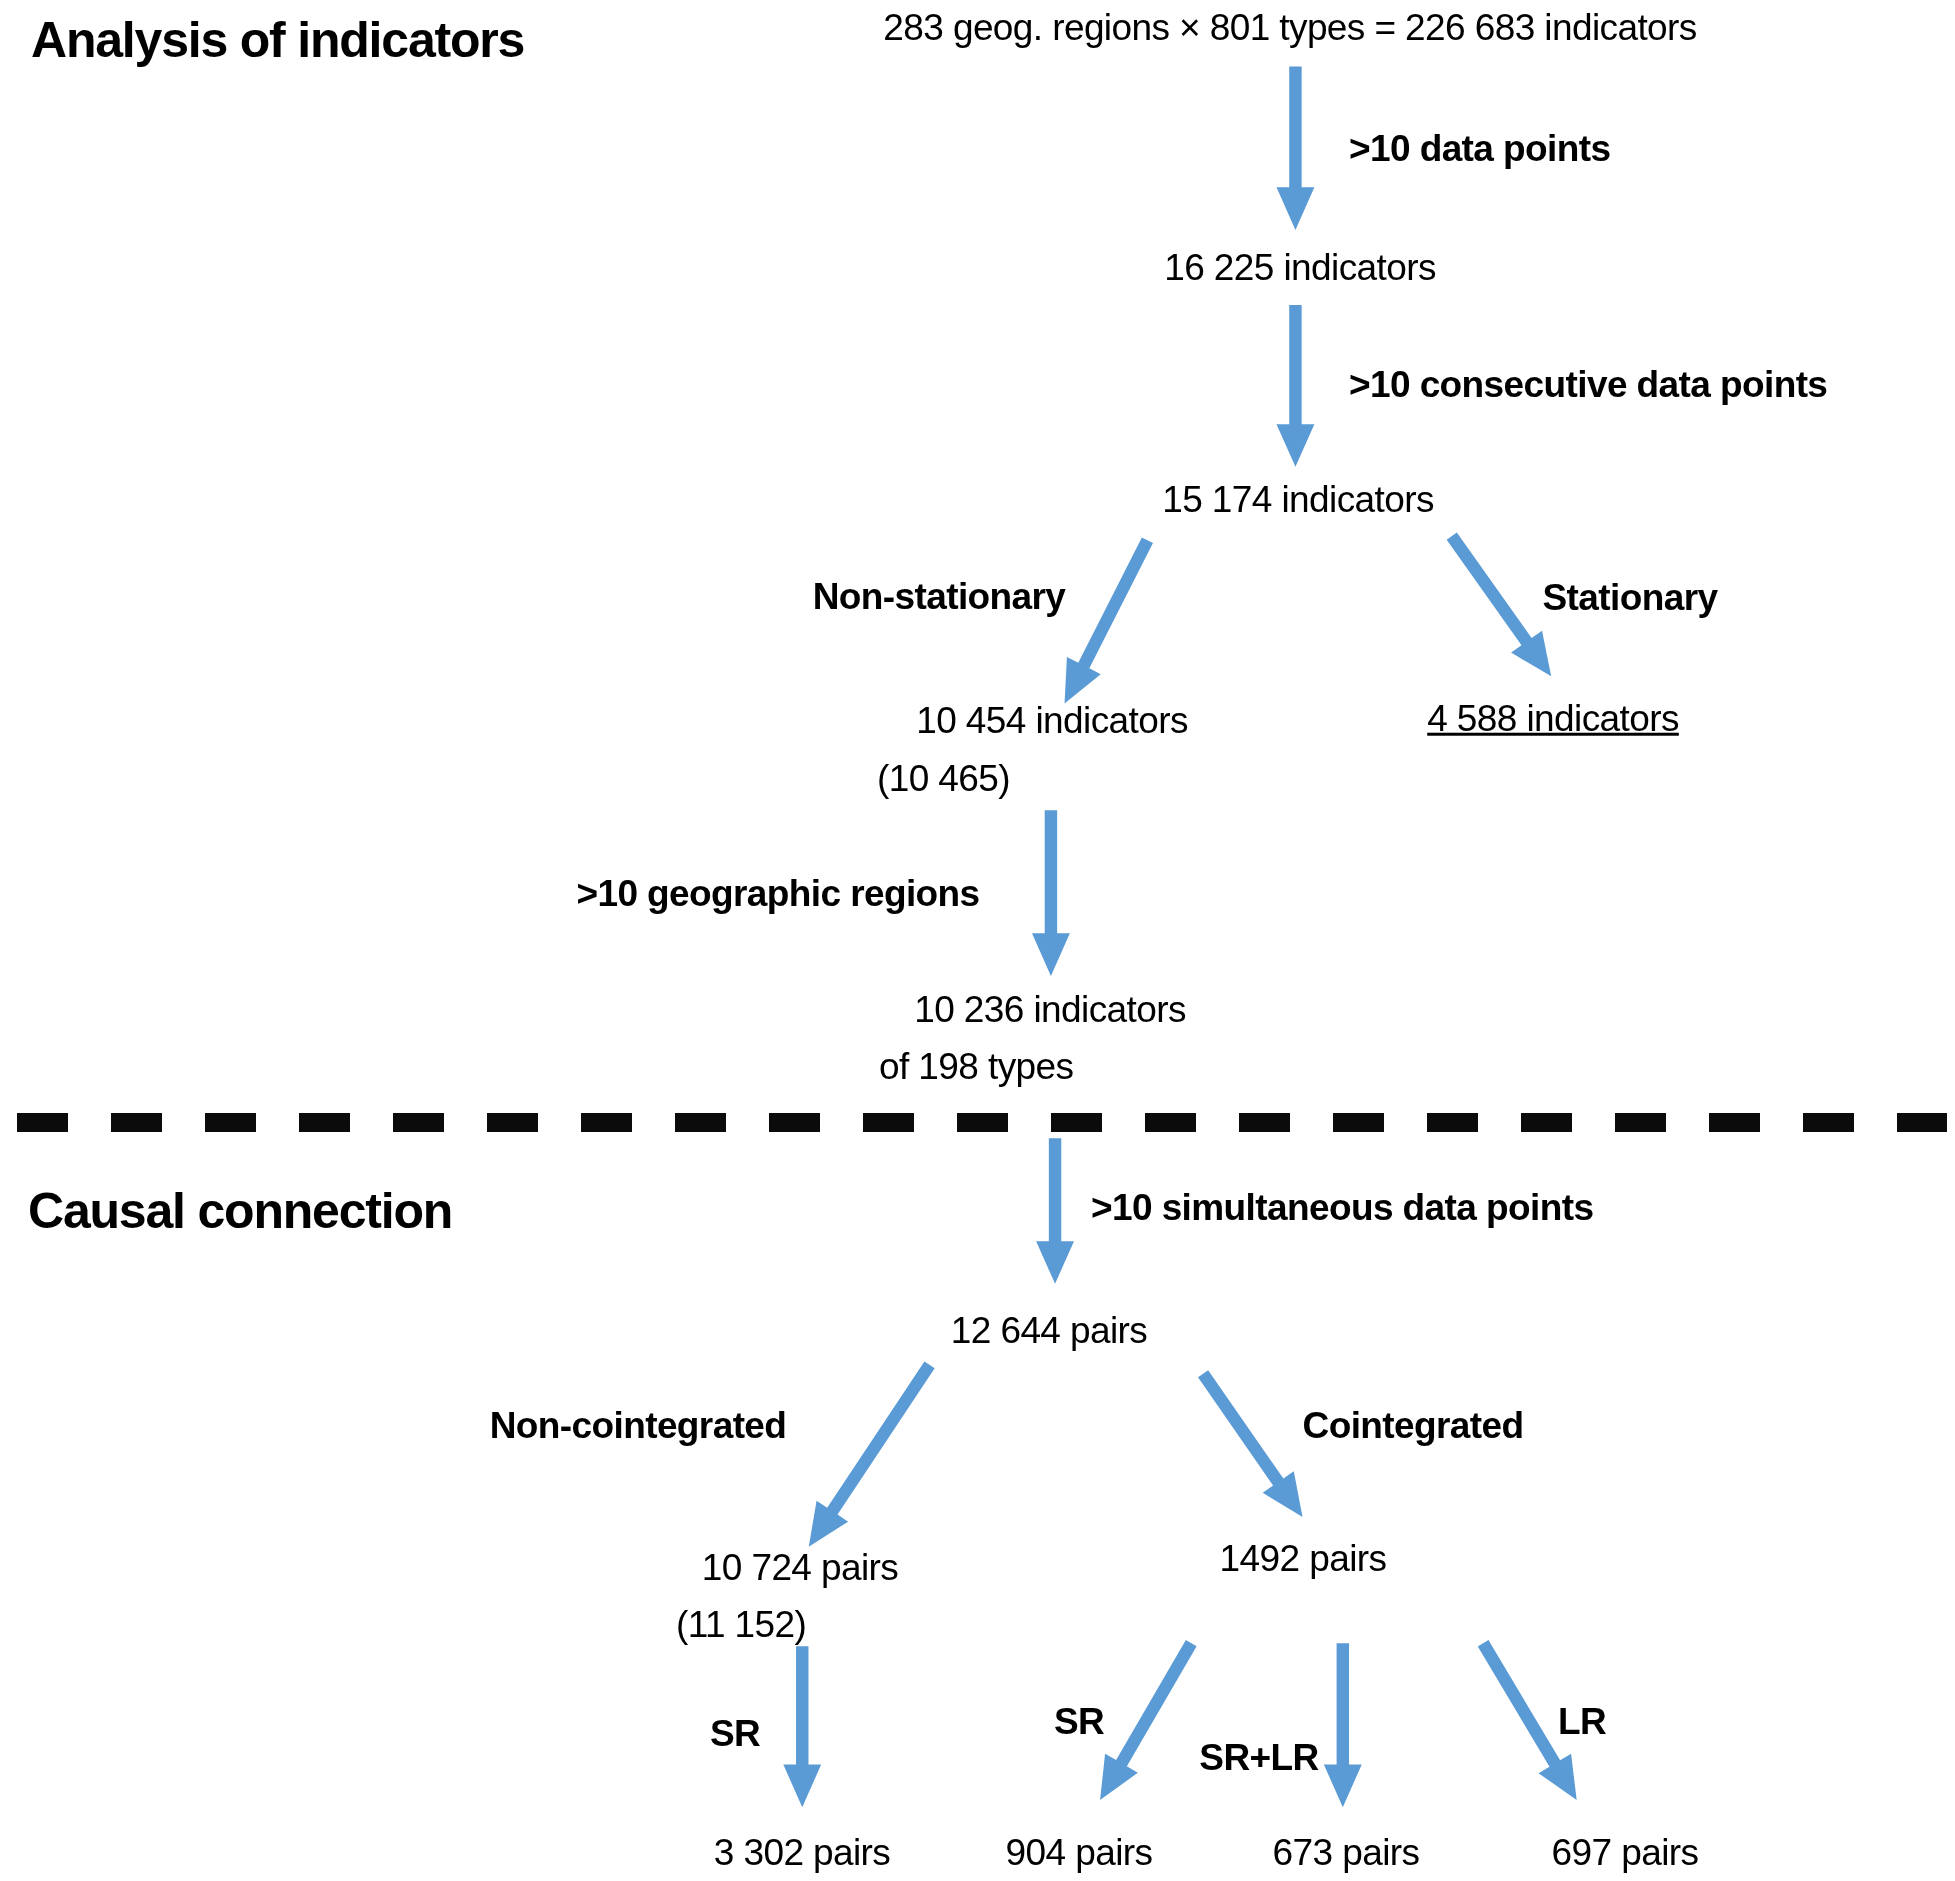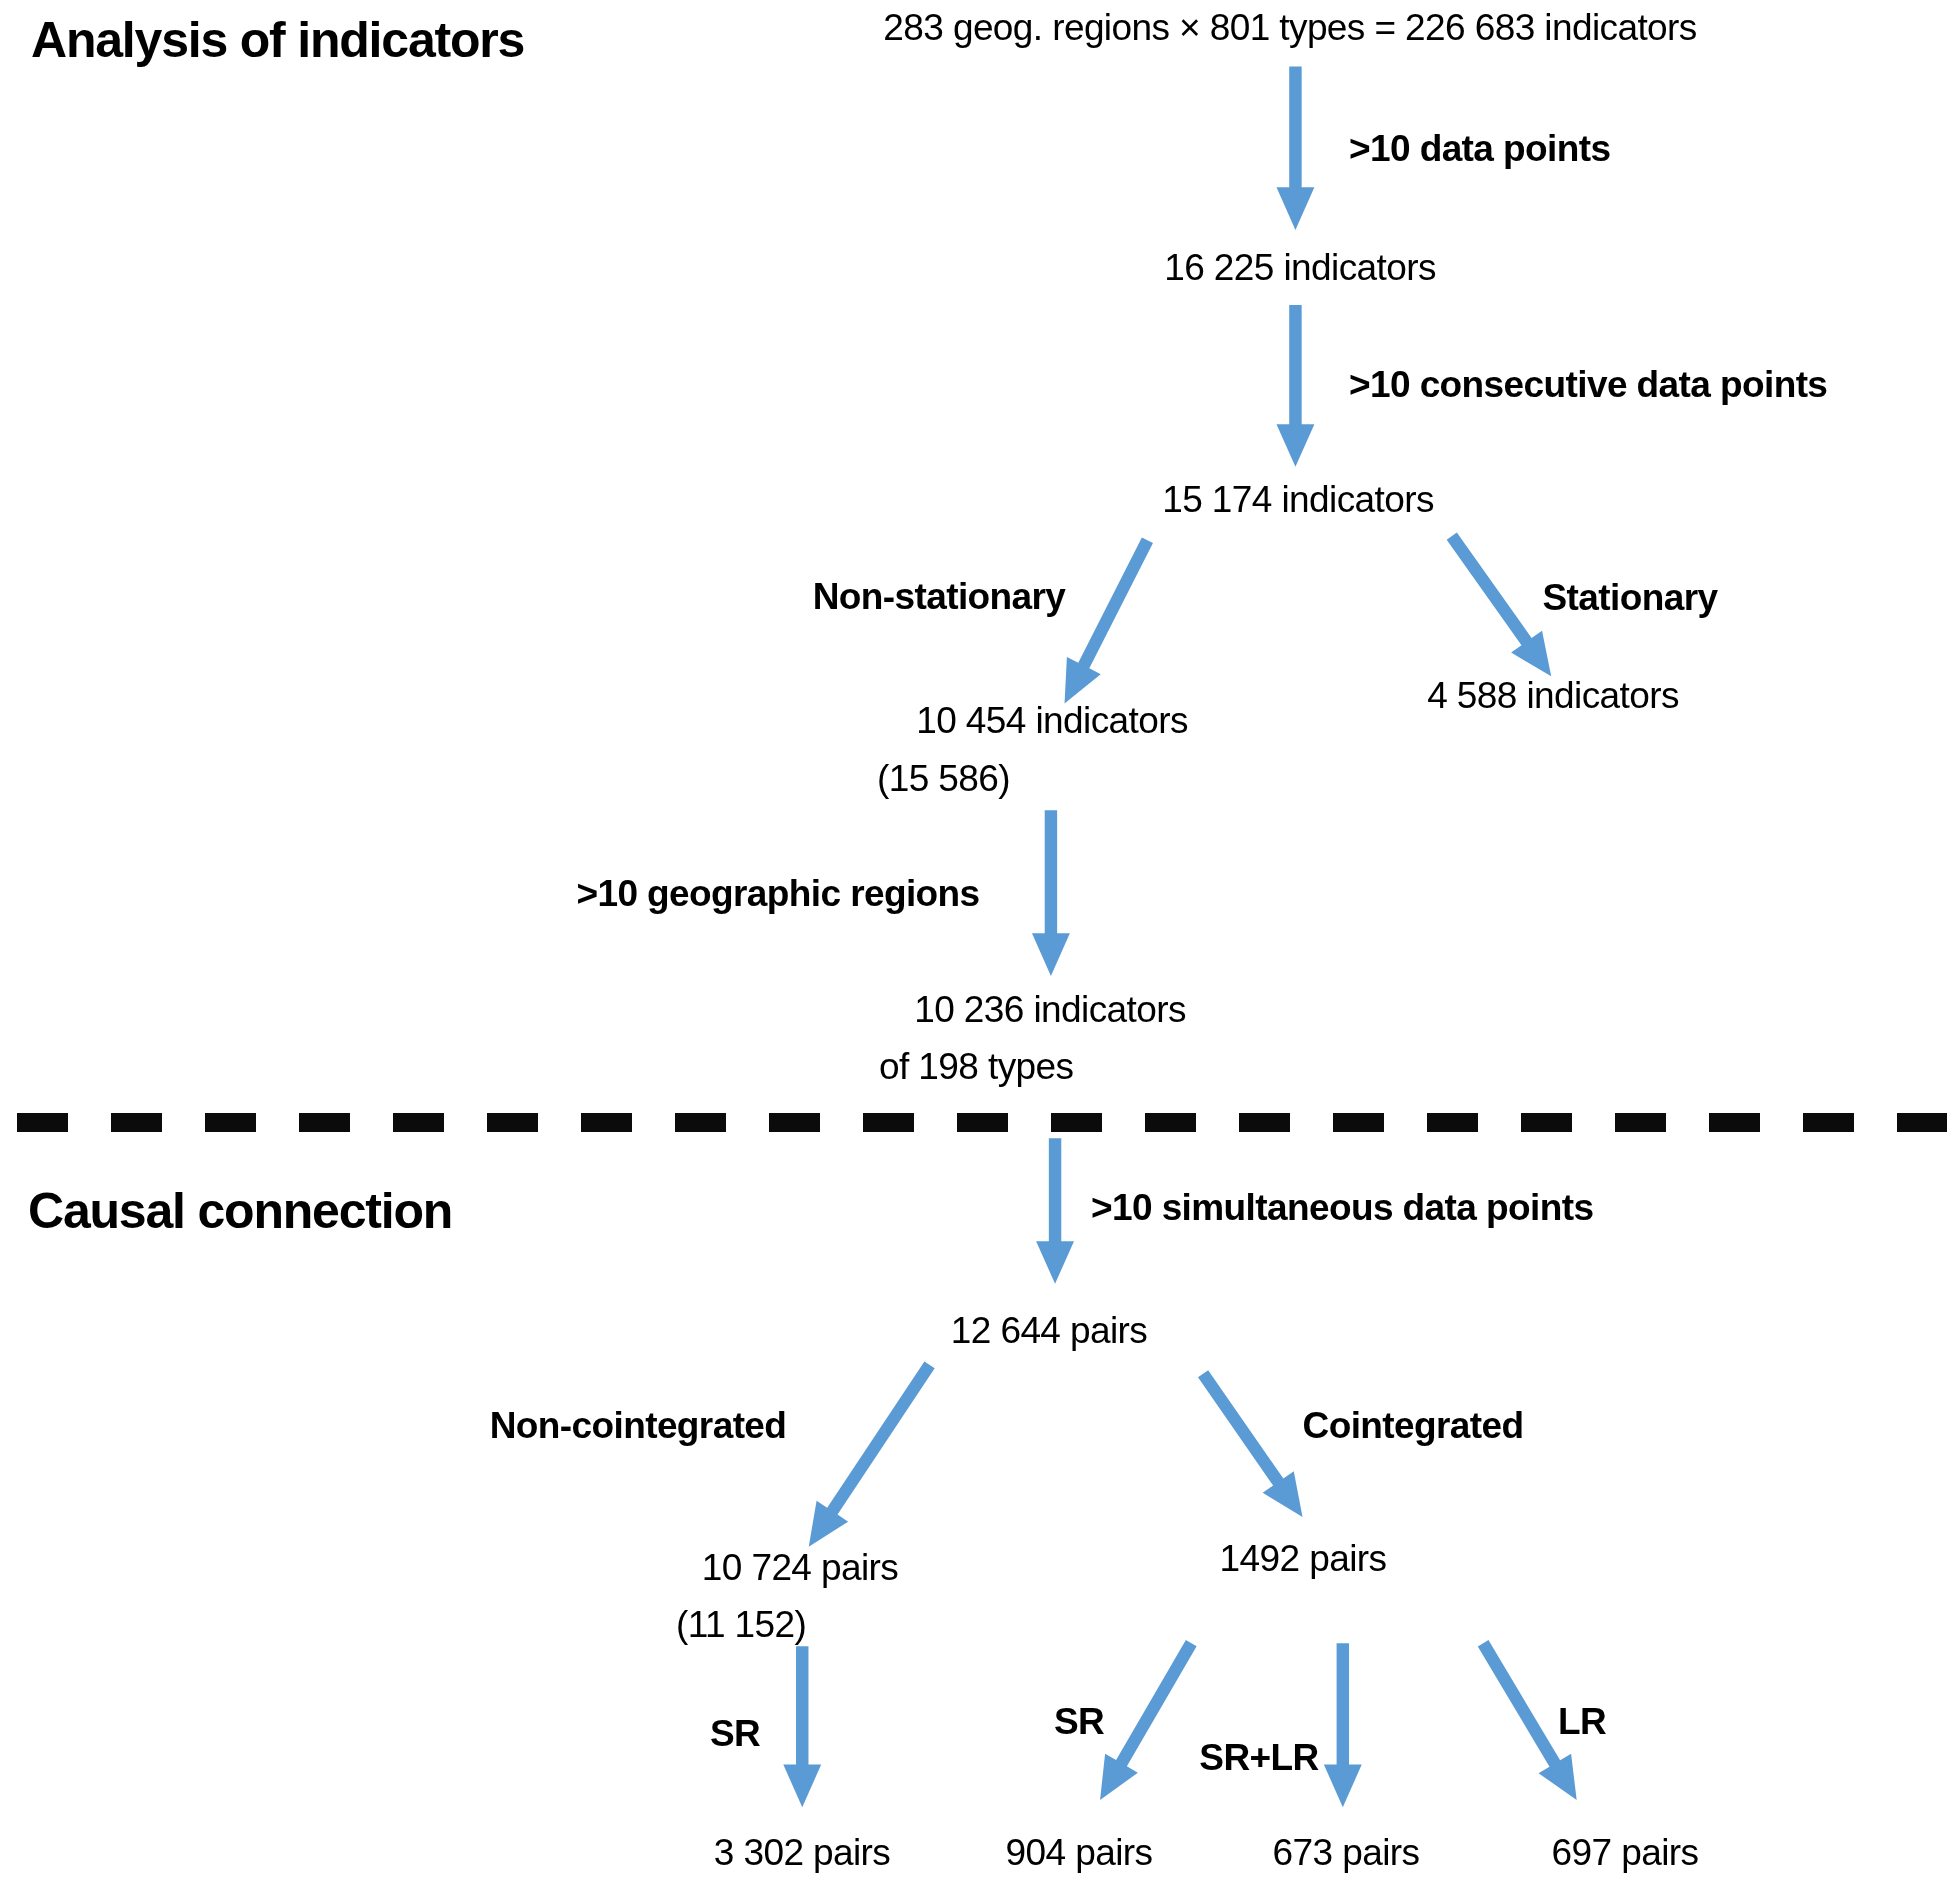--- a/index.html
+++ b/index.html
@@ -71,23 +71,23 @@
   <div class="t b lv" style="left:1349px; top:385px;">&gt;10 consecutive data points</div>
 
   <div class="t c" style="left:1298px; top:500px;">15 174 indicators</div>
 
   <div class="t b c" style="left:939px; top:597px;">Non-stationary</div>
 
   <div class="t b c" style="left:1630px; top:598px;">Stationary</div>
 
   <div class="t c" style="left:1052px; top:721px;text-align:right;">10 454 indicators</div>
 
-  <div class="t lv" style="left:877px; top:779px;">(15 586)</div>
+  <div class="t lv" style="left:877px; top:779px;">(10 465)</div>
 
-  <div class="t c" style="left:1553px; top:696px;">4 588 indicators</div>
+  <div class="t c" style="left:1553px; top:719px;text-decoration:underline;">4 588 indicators</div>
 
   <div class="t b c" style="left:778px; top:894px;">&gt;10 geographic regions</div>
 
   <div class="t c" style="left:1050px; top:1010px;">10 236 indicators</div>
 
   <div class="t lv" style="left:879px; top:1067px;">of 198 types</div>
 
   <div class="divider"></div>
 
   <div class="t title" style="left:28px; top:1177px;">

